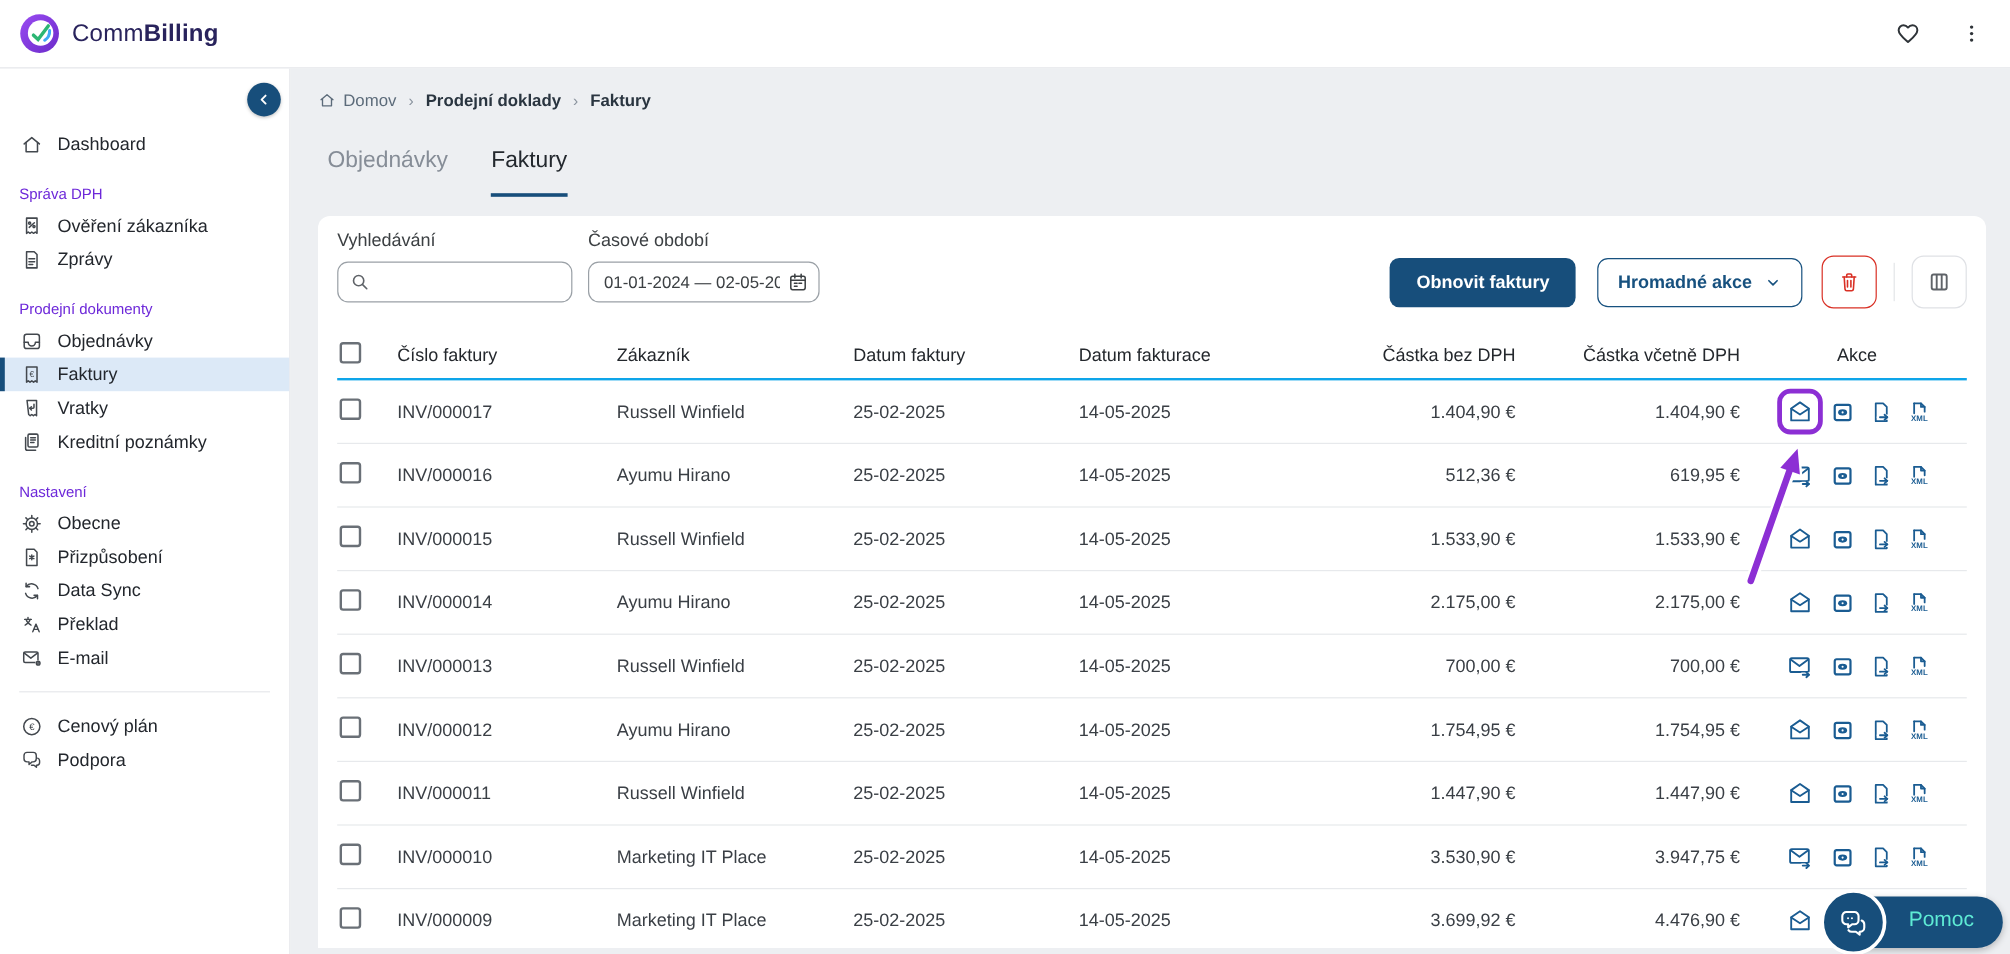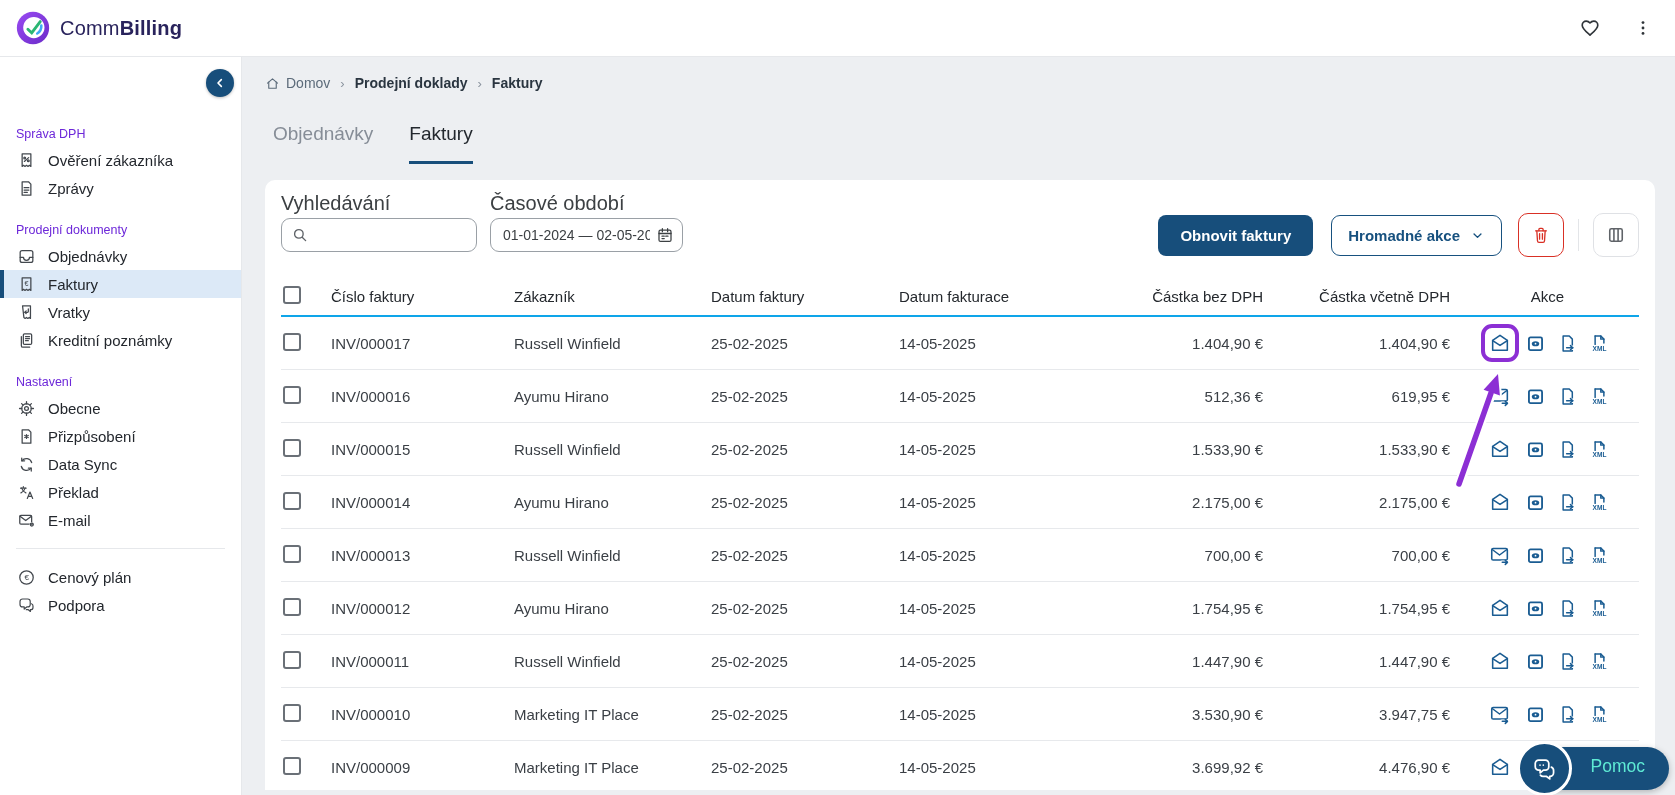--- a/index.html
+++ b/index.html
@@ -54,21 +54,21 @@
     border-bottom:3.5px solid transparent; }
   .tab.active { color:#23282E; border-bottom-color:#174E7B; }
 
   
   .card { margin-top:16px; background:#fff; border-radius:10px 10px 0 0; height:610px;
     padding:12px 16px 0; overflow:hidden; position:relative; }
 
   .filter-row { display:flex; align-items:flex-end; }
   .fgroup { display:flex; flex-direction:column; }
   .fgroup + .fgroup { margin-left:13px; }
-  .flabel { font-size:20px; color:#3C4043; height:18px; }
+  .flabel { font-size:15px; color:#3C4043; height:18px; }
   .finput-wrap { position:relative; margin-top:8px; }
   .finput { height:34px; border:1px solid #9AA0A6; border-radius:9px; font-size:14.5px;
     color:#3C4043; outline:none; font-family:"Liberation Sans", sans-serif; background:#fff; }
   .search-input { width:196px; padding:0 10px 0 36px; }
   .search-icon { position:absolute; left:10px; top:8px; color:#5F6368; }
   .date-input { width:193px; padding:0 32px 0 12px; font-size:14px; }
   .calendar-icon { position:absolute; right:9px; top:8px; color:#3C4043; cursor:pointer; }
 
   .filter-actions { margin-left:auto; display:flex; align-items:center; transform:translateY(5px); }
   .btn-primary { height:41px; padding:0 22px; background:#174E7B; color:#fff; border:none;
@@ -157,20 +157,31 @@
 
   <nav class="sidebar">
     <button class="collapse-btn">
       <span>
         <svg width="16" height="16" viewBox="0 0 24 24" fill="none" stroke="#fff" stroke-width="2.4" stroke-linecap="round" stroke-linejoin="round">
             <path d="M14 7l-5 5 5 5"></path>
           </svg>
       </span>
     </button>
 
+    <div class="side-section first">
+      <div class="side-item">
+        <span class="sicon">
+          <svg width="19" height="19" viewBox="0 0 24 24" fill="none" stroke="currentColor" stroke-width="1.6" stroke-linecap="round" stroke-linejoin="round">
+              <path d="M4 11.3 12 4.6l8 6.7"></path>
+              <path d="M6 9.8V19.5h12V9.8"></path>
+            </svg>
+        </span>
+        <span>Dashboard</span>
+      </div>
+    </div>
 
     <div class="side-section">
       <div class="side-header">Správa DPH</div>
       <div class="side-item">
         <span class="sicon">
           <svg width="19" height="19" viewBox="0 0 24 24" fill="none" stroke="currentColor" stroke-width="1.6" stroke-linecap="round" stroke-linejoin="round">
               <path d="M6.5 3.5h11v16l-1.8-1.4-1.8 1.4-1.9-1.4-1.9 1.4-1.8-1.4-1.8 1.4z"></path>
               <circle cx="9.7" cy="8.8" r="1.1"></circle>
               <circle cx="14.3" cy="12.4" r="1.1"></circle>
               <path d="M9.3 13.2l5.4-4.8"></path>

